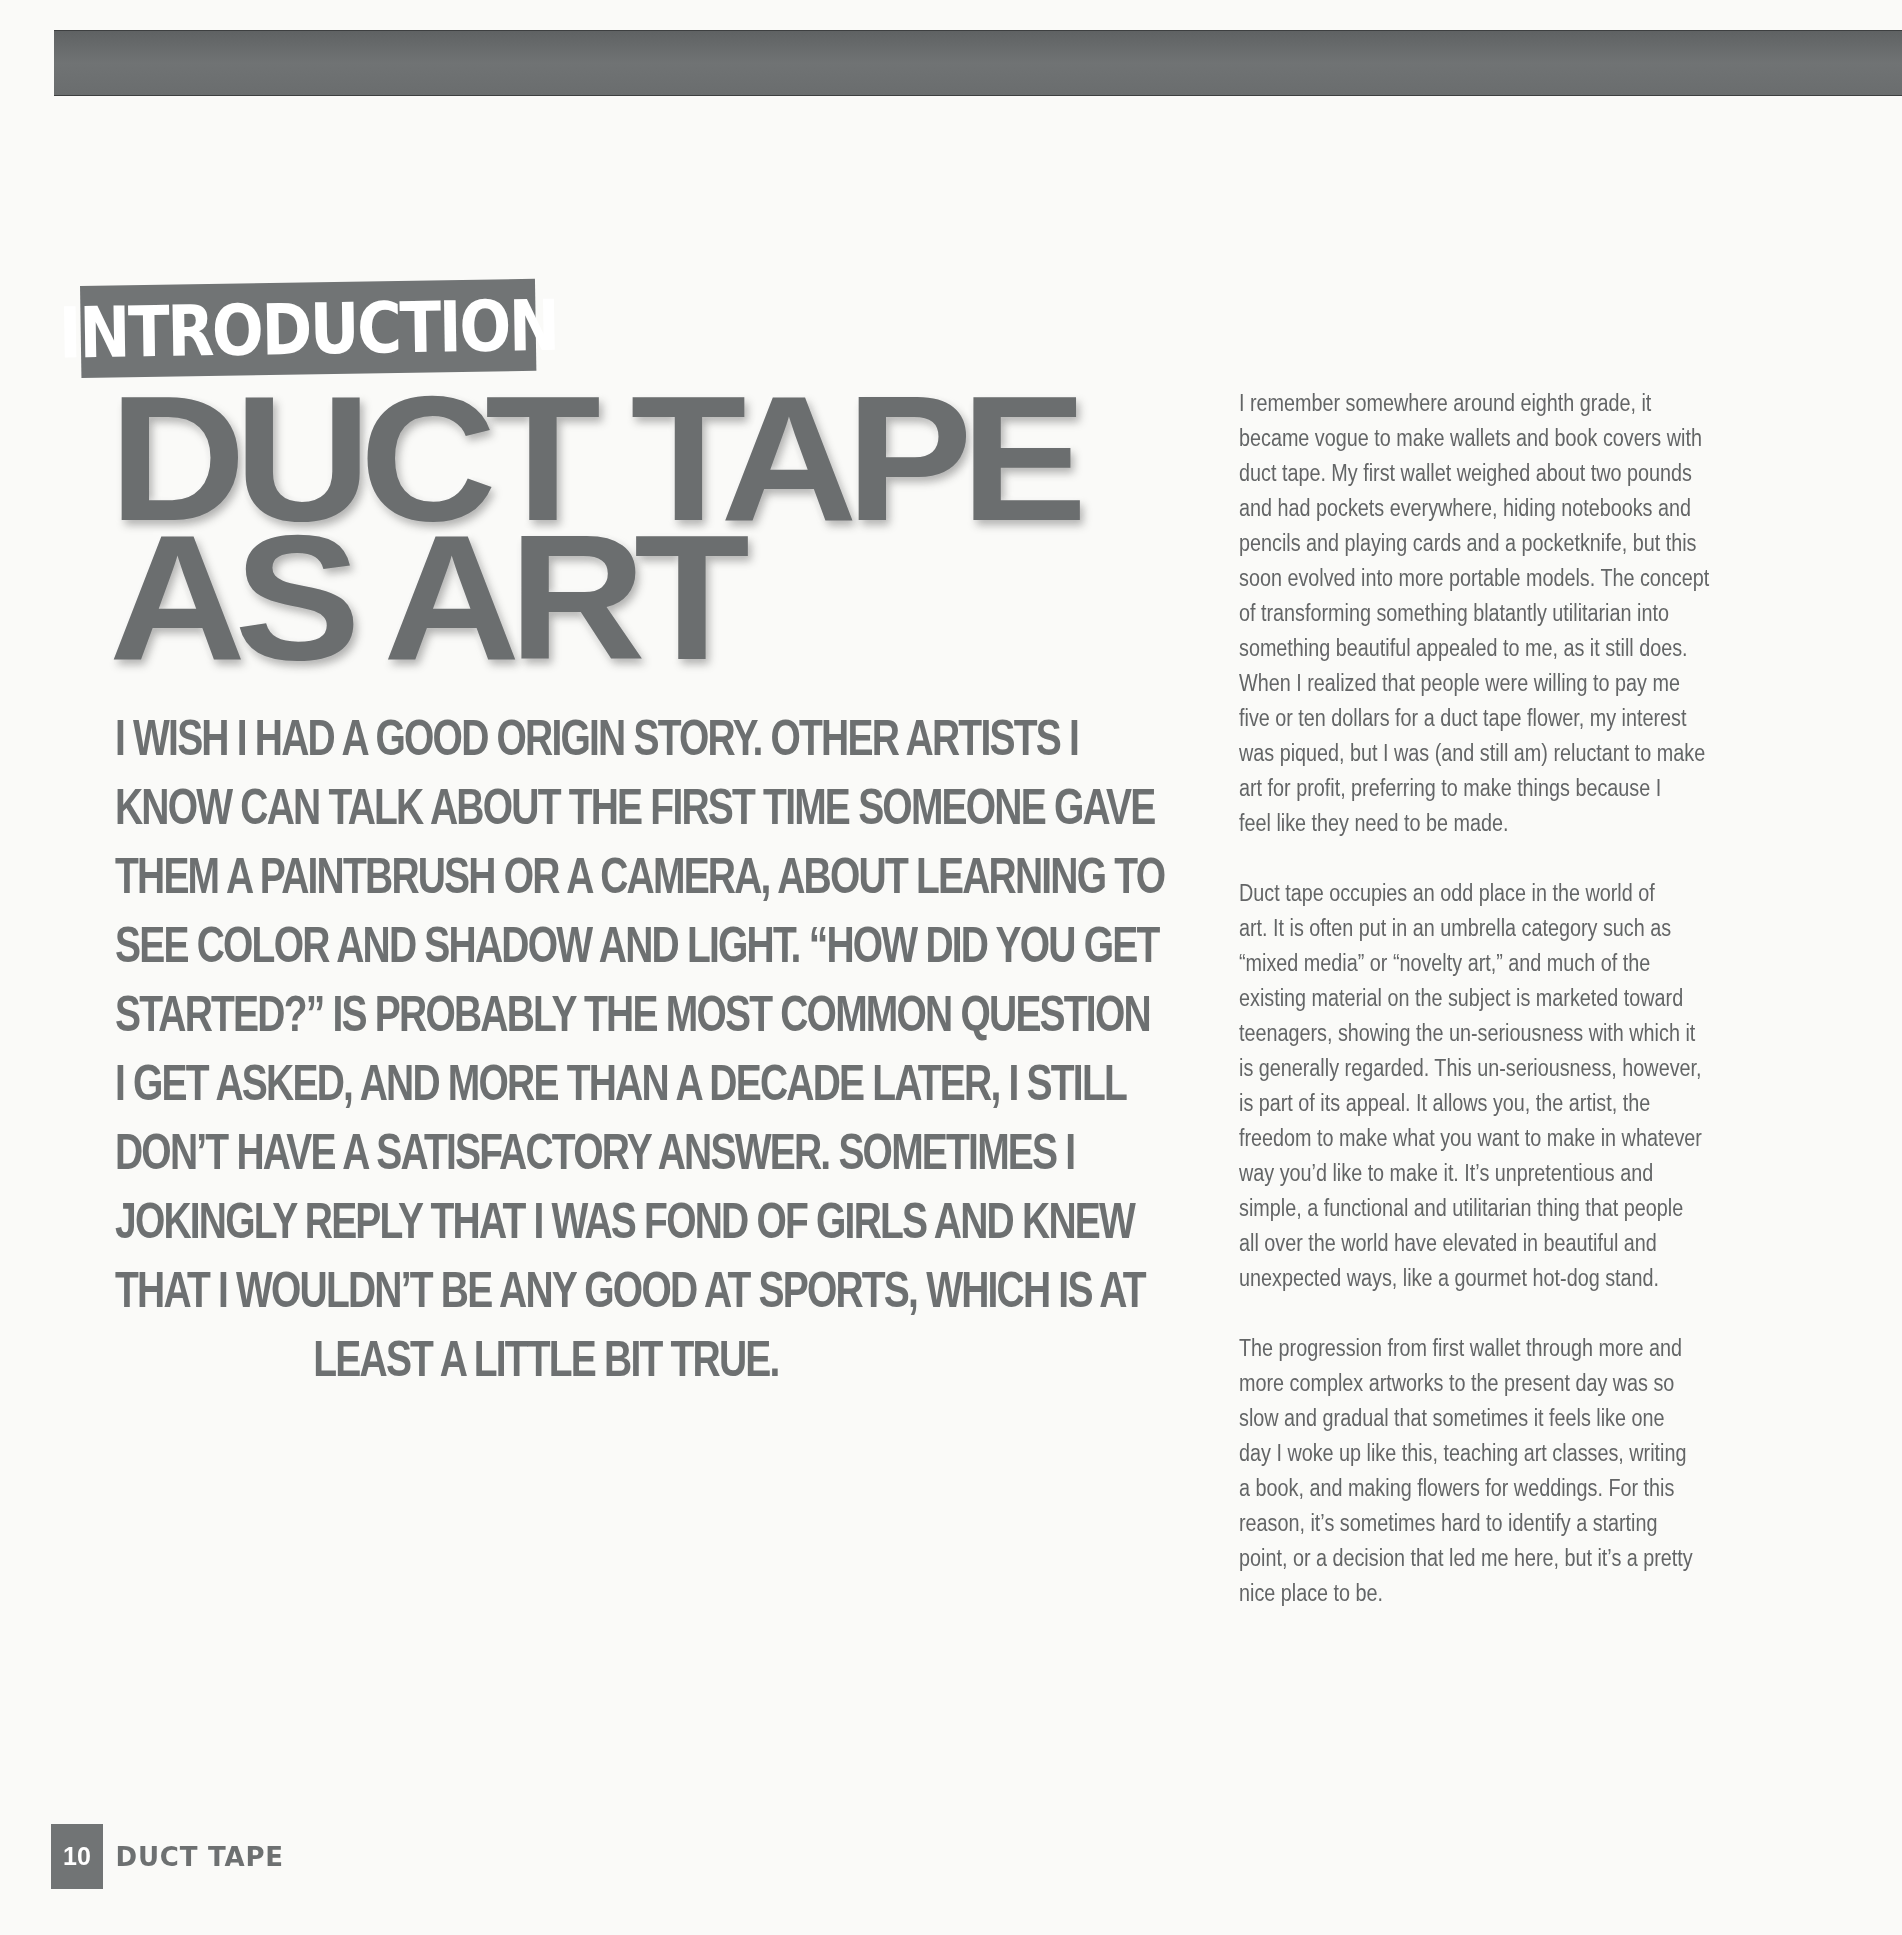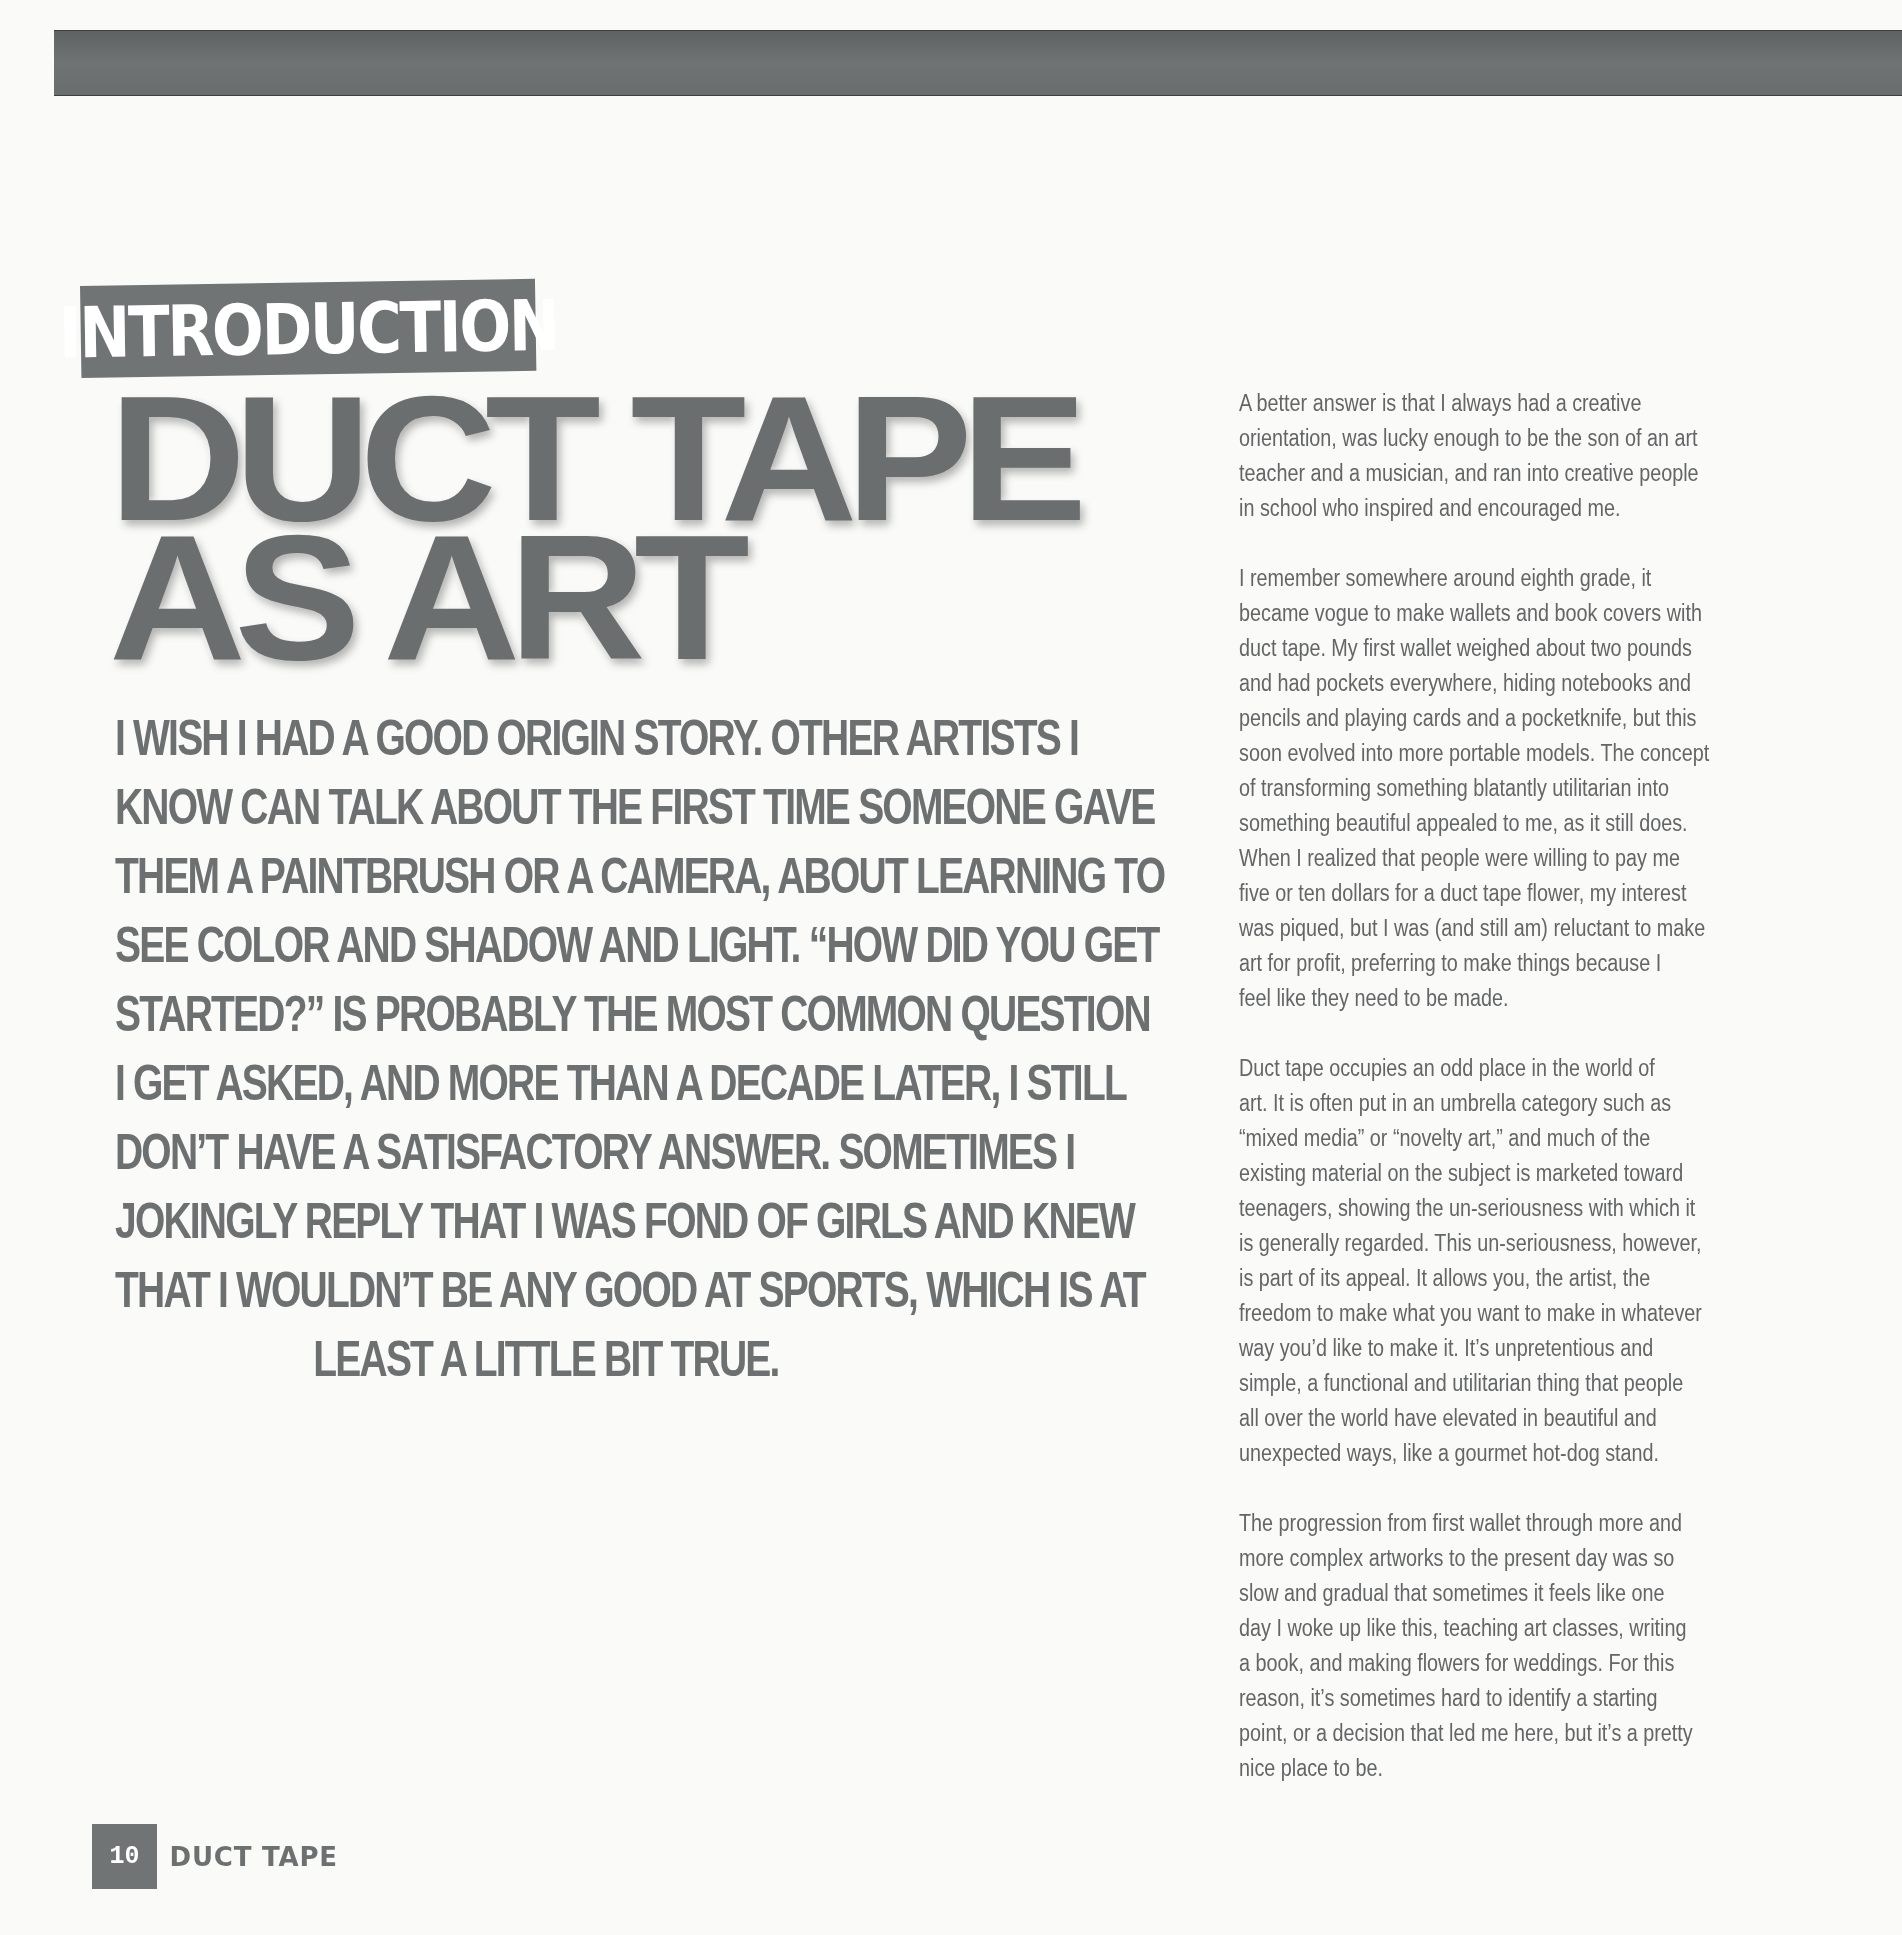--- a/index.html
+++ b/index.html
@@ -102,31 +102,30 @@
     transform-origin: left top;
   }
   .footer {
     position: absolute;
     left: 51px;
     top: 1824px;
     display: flex;
     align-items: center;
   }
   .page-num-box {
-    width: 65px;
+    width: 52px;
     height: 65px;
     background: #717475;
     display: flex;
     align-items: center;
     justify-content: center;
     color: #ffffff;
-    font-family: Liberation Mono, monospace;
+    font-family: Liberation Sans, sans-serif;
     font-weight: bold;
     font-size: 25px;
-    margin-left: 41px;
   }
   .running-head {
     margin-left: 12.5px;
     font-family: "DejaVu Sans", sans-serif;
     font-weight: bold;
     font-size: 26px;
     color: #6d7071;
     letter-spacing: 0.8px;
   }
 </style>
@@ -151,26 +150,20 @@
   <span class="line">SEE COLOR AND SHADOW AND LIGHT. “HOW DID YOU GET</span>
   <span class="line">STARTED?” IS PROBABLY THE MOST COMMON QUESTION</span>
   <span class="line">I GET ASKED, AND MORE THAN A DECADE LATER, I STILL</span>
   <span class="line">DON’T HAVE A SATISFACTORY ANSWER. SOMETIMES I</span>
   <span class="line">JOKINGLY REPLY THAT I WAS FOND OF GIRLS AND KNEW</span>
   <span class="line">THAT I WOULDN’T BE ANY GOOD AT SPORTS, WHICH IS AT</span>
   <span class="line">LEAST A LITTLE  BIT TRUE.</span>
 </div>
 
 <div class="body-col">
-  <p>
-    <span class="line">A better answer is that I always had a creative</span>
-    <span class="line">orientation, was lucky enough to be the son of an art</span>
-    <span class="line">teacher and a musician, and ran into creative people</span>
-    <span class="line">in school who inspired and encouraged me.</span>
-  </p>
   <p>
     <span class="line">I remember somewhere around eighth grade, it</span>
     <span class="line">became vogue to make wallets and book covers with</span>
     <span class="line">duct tape. My first wallet weighed about two pounds</span>
     <span class="line">and had pockets everywhere, hiding notebooks and</span>
     <span class="line">pencils and playing cards and a pocketknife, but this</span>
     <span class="line">soon evolved into more portable models. The concept</span>
     <span class="line">of transforming something blatantly utilitarian into</span>
     <span class="line">something beautiful appealed to me, as it still does.</span>
     <span class="line">When I realized that people were willing to pay me</span>

